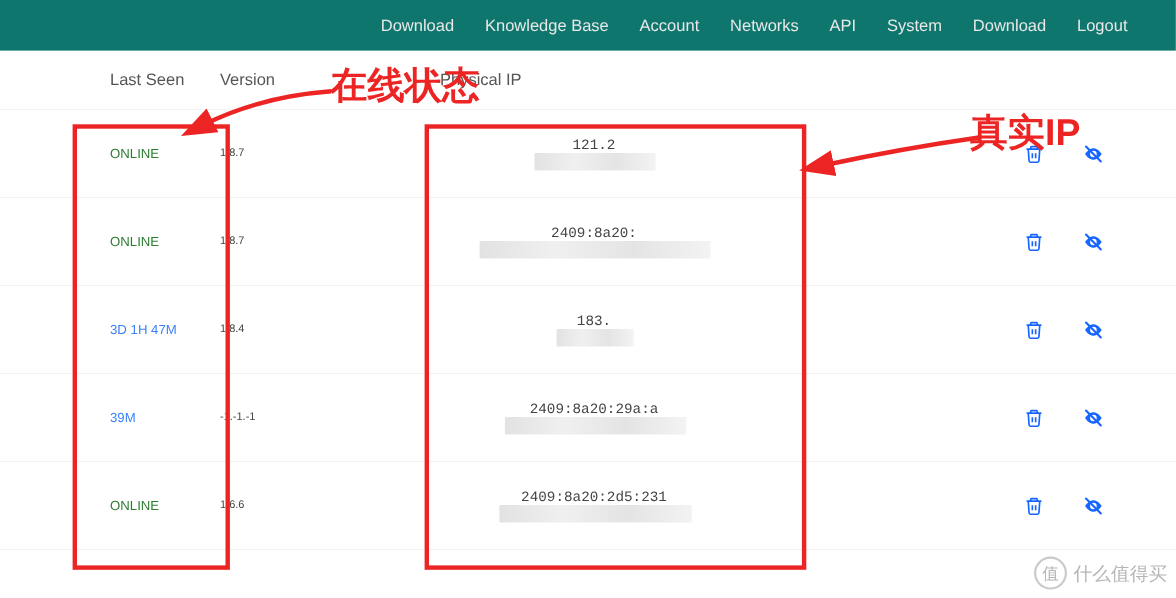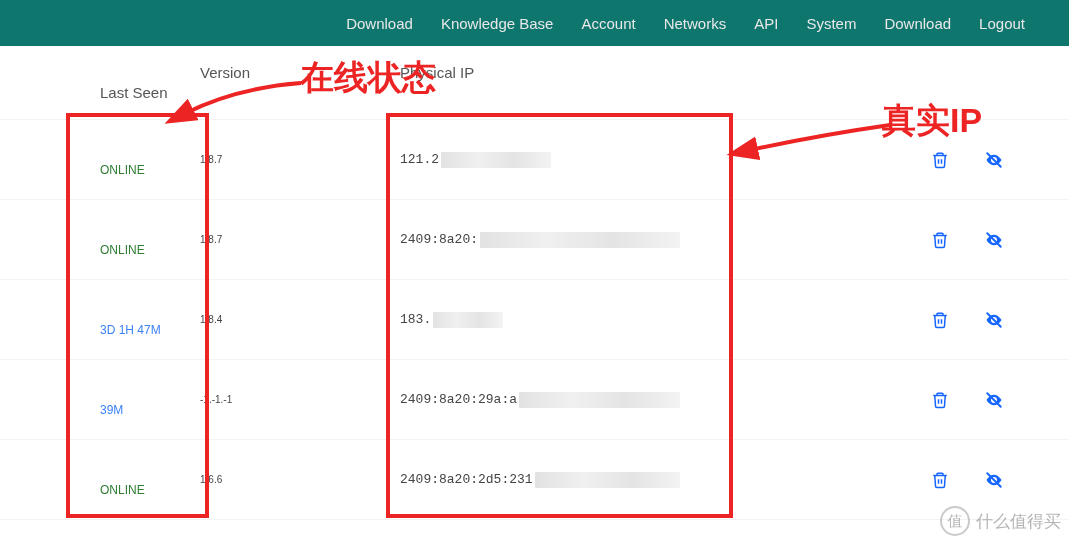--- a/index.html
+++ b/index.html
@@ -29,34 +29,34 @@
       display: flex;
       align-items: center;
     }
     .header-row {
       display: flex;
       padding: 18px 0 18px 0;
       color: #555;
       font-size: 15px;
       border-bottom: 1px solid #f3f3f3;
     }
-    .col-seen { width: 200px; padding-left: 100px; margin-top: 20px; }
+    .col-seen { width: 200px; padding-left: 100px; }
     .col-ver  { width: 140px; padding-left: 0; }
     .col-ip   { width: 340px; padding-left: 0; }
     .col-actions { flex: 1; display:flex; justify-content:flex-end; gap:32px; padding-right: 64px;}
     .data-row {
       display: flex;
       align-items: center;
       height: 80px;
       border-bottom: 1px solid #f3f3f3;
       font-size: 13px;
     }
     .data-row .col-seen { font-size: 12px; font-weight: 500; }
     .data-row .col-ver  { color: #444; font-size: 10px;}
-    .data-row .col-ip   { color: #444; font-family: "Courier New", monospace; font-size: 13px; display:flex; align-items:center;}
+    .data-row .col-ip   { color: #444; font-family: "Courier New", monospace; font-size: 13px; display:flex; align-items:center;flex-direction:column;}
     .online { color: #2e7d32; }
     .offline { color: #3b82f6; }
     .ver-bad { color: #f7a7a7; }
     .ip-blur {
       display:inline-block;
       height: 16px;
       background: linear-gradient(90deg, #e2e2e2, #f0f0f0, #e4e4e4, #f3f3f3);
       margin-left: 2px;
       border-radius:1px;
     }

